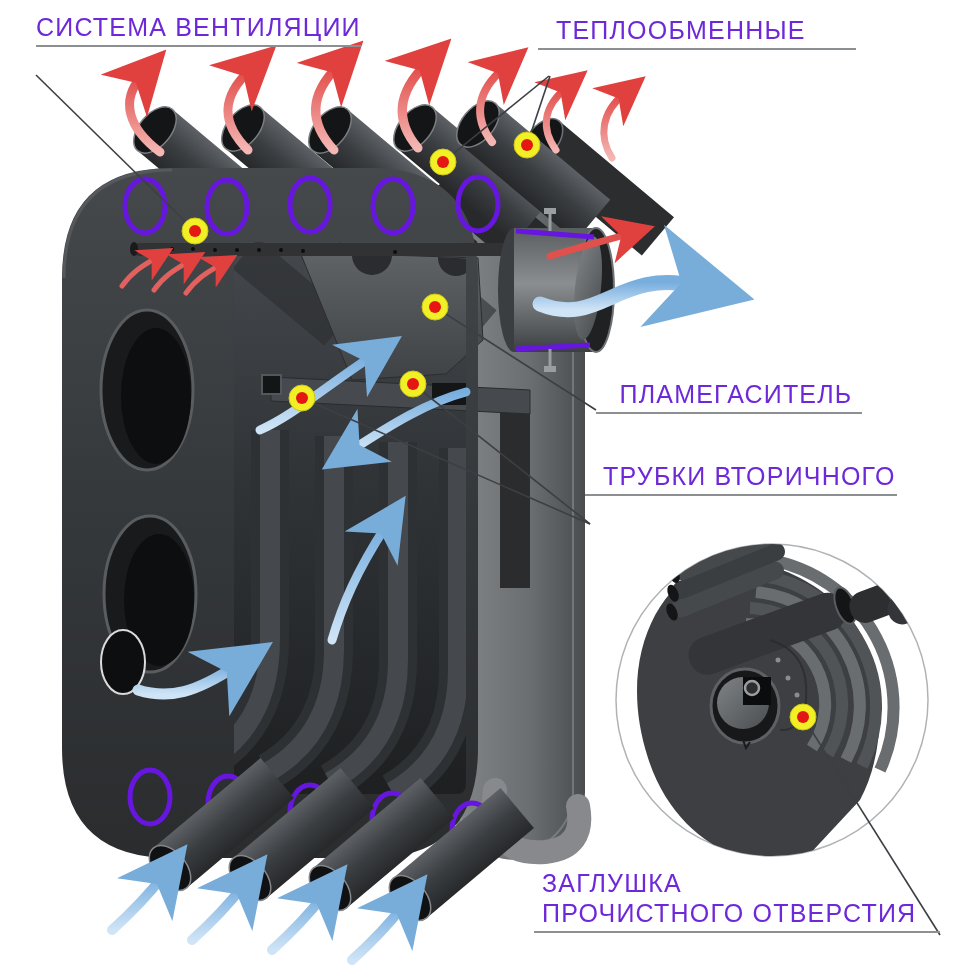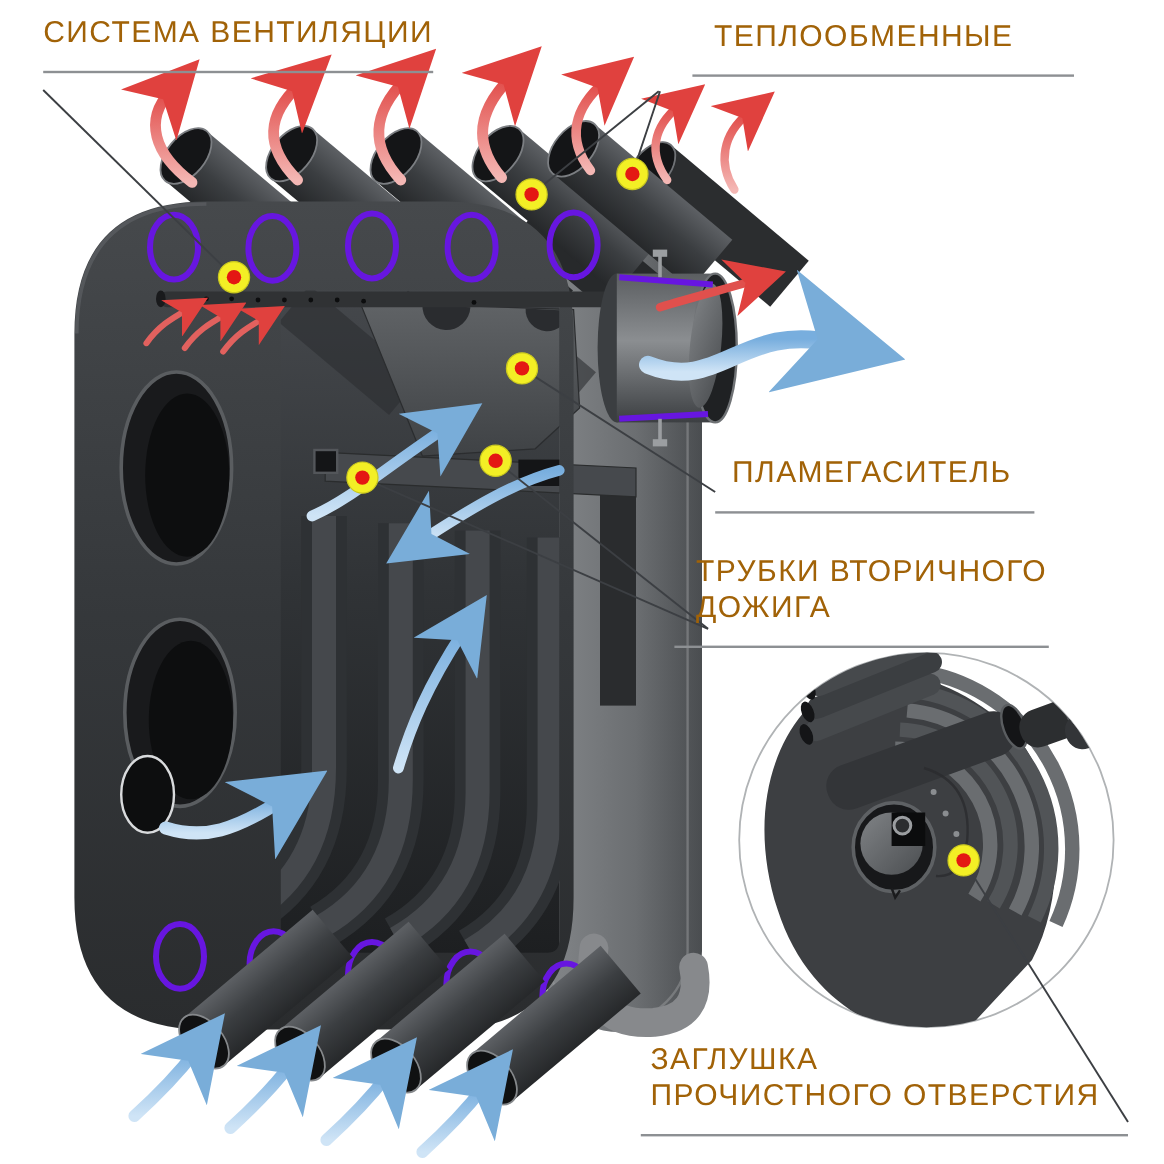--- a/index.html
+++ b/index.html
@@ -1,20 +1,20 @@
 <!DOCTYPE html>
 <html><head>
 <meta charset="utf-8">
 <style>
   html,body{margin:0;padding:0;background:#ffffff;}
   #stage{position:relative;width:970px;height:970px;background:#ffffff;overflow:hidden;
          font-family:"Liberation Sans", sans-serif;}
   #scene{position:absolute;left:0;top:0;}
-  .label{position:absolute;color:#a16207;font-size:25px;letter-spacing:1.2px;
-         line-height:30px;border-bottom:2px solid #8d9093;padding-bottom:17px;
+  .label{position:absolute;color:#6d28d9;font-size:25px;letter-spacing:1.2px;
+         line-height:30px;border-bottom:2px solid #8d9093;padding-bottom:3px;
          text-transform:uppercase;white-space:nowrap;}
   .label .ln{display:block;}
   .leader-line{fill:none;stroke:#3c3f43;stroke-width:1.6px;}
   .marker-ring{fill:#f3ef25;stroke:#c9c71f;stroke-width:1px;}
   .marker-core{fill:#e41713;}
 </style>
 </head>
 <body>
 
 <div id="stage">
@@ -340,31 +340,30 @@
           <circle cx="803" cy="717" r="13" class="marker-ring"></circle>
           <circle cx="803" cy="717" r="6" class="marker-core"></circle>
         </g>
       </g>
 </svg>
 
 <div class="label" style="left:36px;top:12px;">
   <span class="ln">СИСТЕМА ВЕНТИЛЯЦИИ</span>
 </div>
 
-<div class="label" style="left:577px;top:15px;width:318px;padding-left:18px;box-sizing:border-box;">
+<div class="label" style="left:538px;top:15px;width:318px;padding-left:18px;box-sizing:border-box;">
   <span class="ln">ТЕПЛООБМЕННЫЕ</span>
 </div>
 
-<div class="label" style="left:596px;top:379px;width:266px;padding-left:14px;box-sizing:border-box;">
+<div class="label" style="left:596px;top:379px;width:266px;padding-left:14px;box-sizing:border-box;text-align:center;">
   <span class="ln">ПЛАМЕГАСИТЕЛЬ</span>
 </div>
 
-<div class="label" style="left:562px;top:461px;width:312px;padding-left:18px;box-sizing:border-box;">
+<div class="label" style="left:585px;top:461px;width:312px;padding-left:18px;box-sizing:border-box;">
   <span class="ln">ТРУБКИ ВТОРИЧНОГО</span>
-  <span class="ln">ДОЖИГА</span>
 </div>
 
 <div class="label" style="left:534px;top:868px;width:406px;padding-left:8px;box-sizing:border-box;">
   <span class="ln">ЗАГЛУШКА</span>
   <span class="ln">ПРОЧИСТНОГО ОТВЕРСТИЯ</span>
 </div>
 
 </div>
 
 </body></html>

